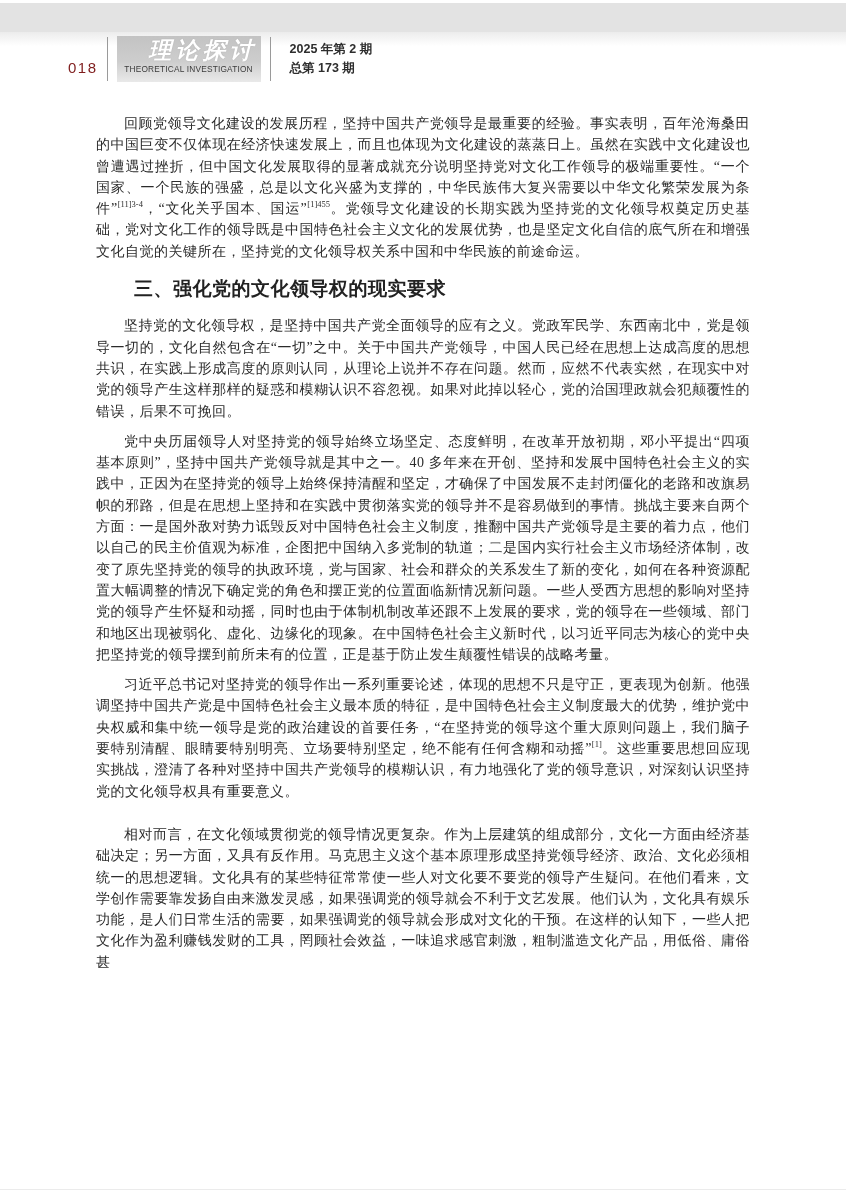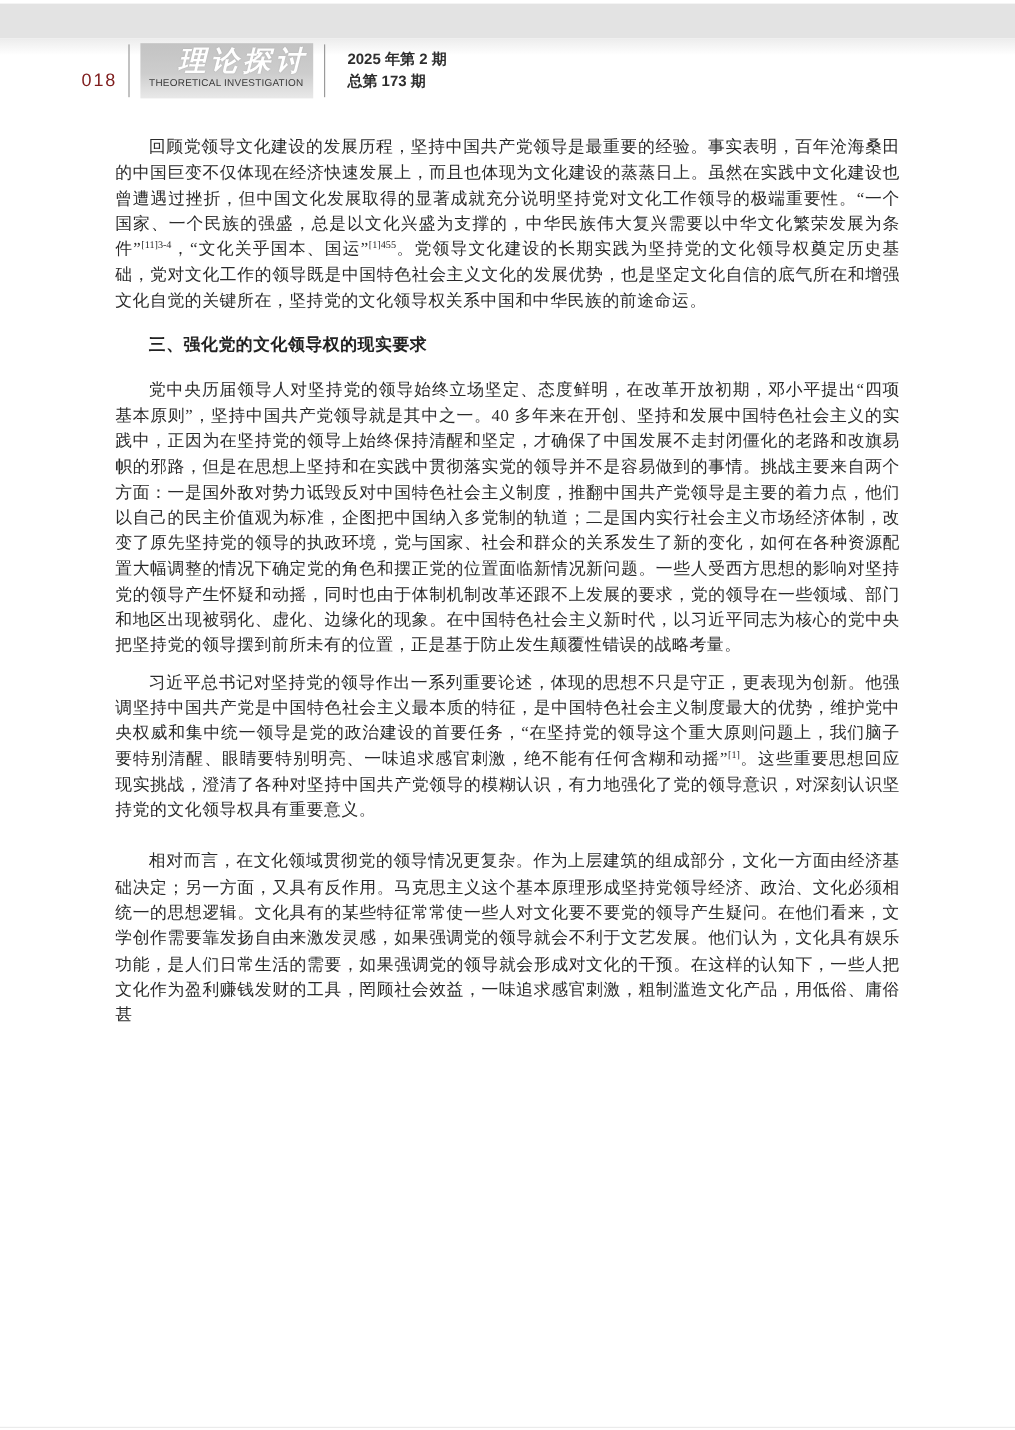--- a/index.html
+++ b/index.html
@@ -73,21 +73,21 @@
     text-align:justify;text-justify:inter-character;
     text-indent:2em;
   }
   .para.noindent{text-indent:0;}
   .para.gap-lg{margin-bottom:22px;}
   .cite{
     font-size:8.5px;line-height:0;letter-spacing:0;vertical-align:super;
   }
   .section-heading{
     margin:16px 0 16px 0;
-    font-size:14px;line-height:21.3px;font-weight:bold;
+    font-size:19px;line-height:21.3px;font-weight:bold;
     text-indent:2em;letter-spacing:0.5px;color:#222222;
   }
 </style>
 </head>
 <body>
 
 <div class="page">
 
   <div class="top-band"></div>
 
@@ -105,24 +105,25 @@
     </div>
   </header>
 
   <main class="article">
 
 
     <p class="para"><span>回顾党领导文化建设的发展历程，坚持中国共产党领导是最重要的经验。事实表明，百年沧海桑田的中国巨变不仅体现在经济快速发展上，而且也体现为文化建设的蒸蒸日上。虽然在实践中文化建设也曾遭遇过挫折，但中国文化发展取得的显著成就充分说明坚持党对文化工作领导的极端重要性。“一个国家、一个民族的强盛，总是以文化兴盛为支撑的，中华民族伟大复兴需要以中华文化繁荣发展为条件”</span><sup class="cite">[11]3-4</sup><span>，“文化关乎国本、国运”</span><sup class="cite">[1]455</sup><span>。党领导文化建设的长期实践为坚持党的文化领导权奠定历史基础，党对文化工作的领导既是中国特色社会主义文化的发展优势，也是坚定文化自信的底气所在和增强文化自觉的关键所在，坚持党的文化领导权关系中国和中华民族的前途命运。</span></p>
 
     <h2 class="section-heading">三、强化党的文化领导权的现实要求</h2>
 
+    <p class="para"><span>坚持党的文化领导权，是坚持中国共产党全面领导的应有之义。党政军民学、东西南北中，党是领导一切的，文化自然包含在“一切”之中。关于中国共产党领导，中国人民已经在思想上达成高度的思想共识，在实践上形成高度的原则认同，从理论上说并不存在问题。然而，应然不代表实然，在现实中对党的领导产生这样那样的疑惑和模糊认识不容忽视。如果对此掉以轻心，党的治国理政就会犯颠覆性的错误，后果不可挽回。</span></p>
 
     <p class="para"><span>党中央历届领导人对坚持党的领导始终立场坚定、态度鲜明，在改革开放初期，邓小平提出“四项基本原则”，坚持中国共产党领导就是其中之一。40 多年来在开创、坚持和发展中国特色社会主义的实践中，正因为在坚持党的领导上始终保持清醒和坚定，才确保了中国发展不走封闭僵化的老路和改旗易帜的邪路，但是在思想上坚持和在实践中贯彻落实党的领导并不是容易做到的事情。挑战主要来自两个方面：一是国外敌对势力诋毁反对中国特色社会主义制度，推翻中国共产党领导是主要的着力点，他们以自己的民主价值观为标准，企图把中国纳入多党制的轨道；二是国内实行社会主义市场经济体制，改变了原先坚持党的领导的执政环境，党与国家、社会和群众的关系发生了新的变化，如何在各种资源配置大幅调整的情况下确定党的角色和摆正党的位置面临新情况新问题。一些人受西方思想的影响对坚持党的领导产生怀疑和动摇，同时也由于体制机制改革还跟不上发展的要求，党的领导在一些领域、部门和地区出现被弱化、虚化、边缘化的现象。在中国特色社会主义新时代，以习近平同志为核心的党中央把坚持党的领导摆到前所未有的位置，正是基于防止发生颠覆性错误的战略考量。</span></p>
 
-    <p class="para gap-lg"><span>习近平总书记对坚持党的领导作出一系列重要论述，体现的思想不只是守正，更表现为创新。他强调坚持中国共产党是中国特色社会主义最本质的特征，是中国特色社会主义制度最大的优势，维护党中央权威和集中统一领导是党的政治建设的首要任务，“在坚持党的领导这个重大原则问题上，我们脑子要特别清醒、眼睛要特别明亮、一味追求感官刺激，绝不能有任何含糊和动摇”</span><sup class="cite">[1]</sup><span>。这些重要思想回应现实挑战，澄清了各种对坚持中国共产党领导的模糊认识，有力地强化了党的领导意识，对深刻认识坚持党的文化领导权具有重要意义。</span></p>
+    <p class="para gap-lg"><span>习近平总书记对坚持党的领导作出一系列重要论述，体现的思想不只是守正，更表现为创新。他强调坚持中国共产党是中国特色社会主义最本质的特征，是中国特色社会主义制度最大的优势，维护党中央权威和集中统一领导是党的政治建设的首要任务，“在坚持党的领导这个重大原则问题上，我们脑子要特别清醒、眼睛要特别明亮、立场要特别坚定，绝不能有任何含糊和动摇”</span><sup class="cite">[1]</sup><span>。这些重要思想回应现实挑战，澄清了各种对坚持中国共产党领导的模糊认识，有力地强化了党的领导意识，对深刻认识坚持党的文化领导权具有重要意义。</span></p>
 
     <p class="para"><span>相对而言，在文化领域贯彻党的领导情况更复杂。作为上层建筑的组成部分，文化一方面由经济基础决定；另一方面，又具有反作用。马克思主义这个基本原理形成坚持党领导经济、政治、文化必须相统一的思想逻辑。文化具有的某些特征常常使一些人对文化要不要党的领导产生疑问。在他们看来，文学创作需要靠发扬自由来激发灵感，如果强调党的领导就会不利于文艺发展。他们认为，文化具有娱乐功能，是人们日常生活的需要，如果强调党的领导就会形成对文化的干预。在这样的认知下，一些人把文化作为盈利赚钱发财的工具，罔顾社会效益，一味追求感官刺激，粗制滥造文化产品，用低俗、庸俗甚</span></p>
 
   </main>
 
   <div class="bottom-line"></div>
 
 </div>
 
 </body></html>

